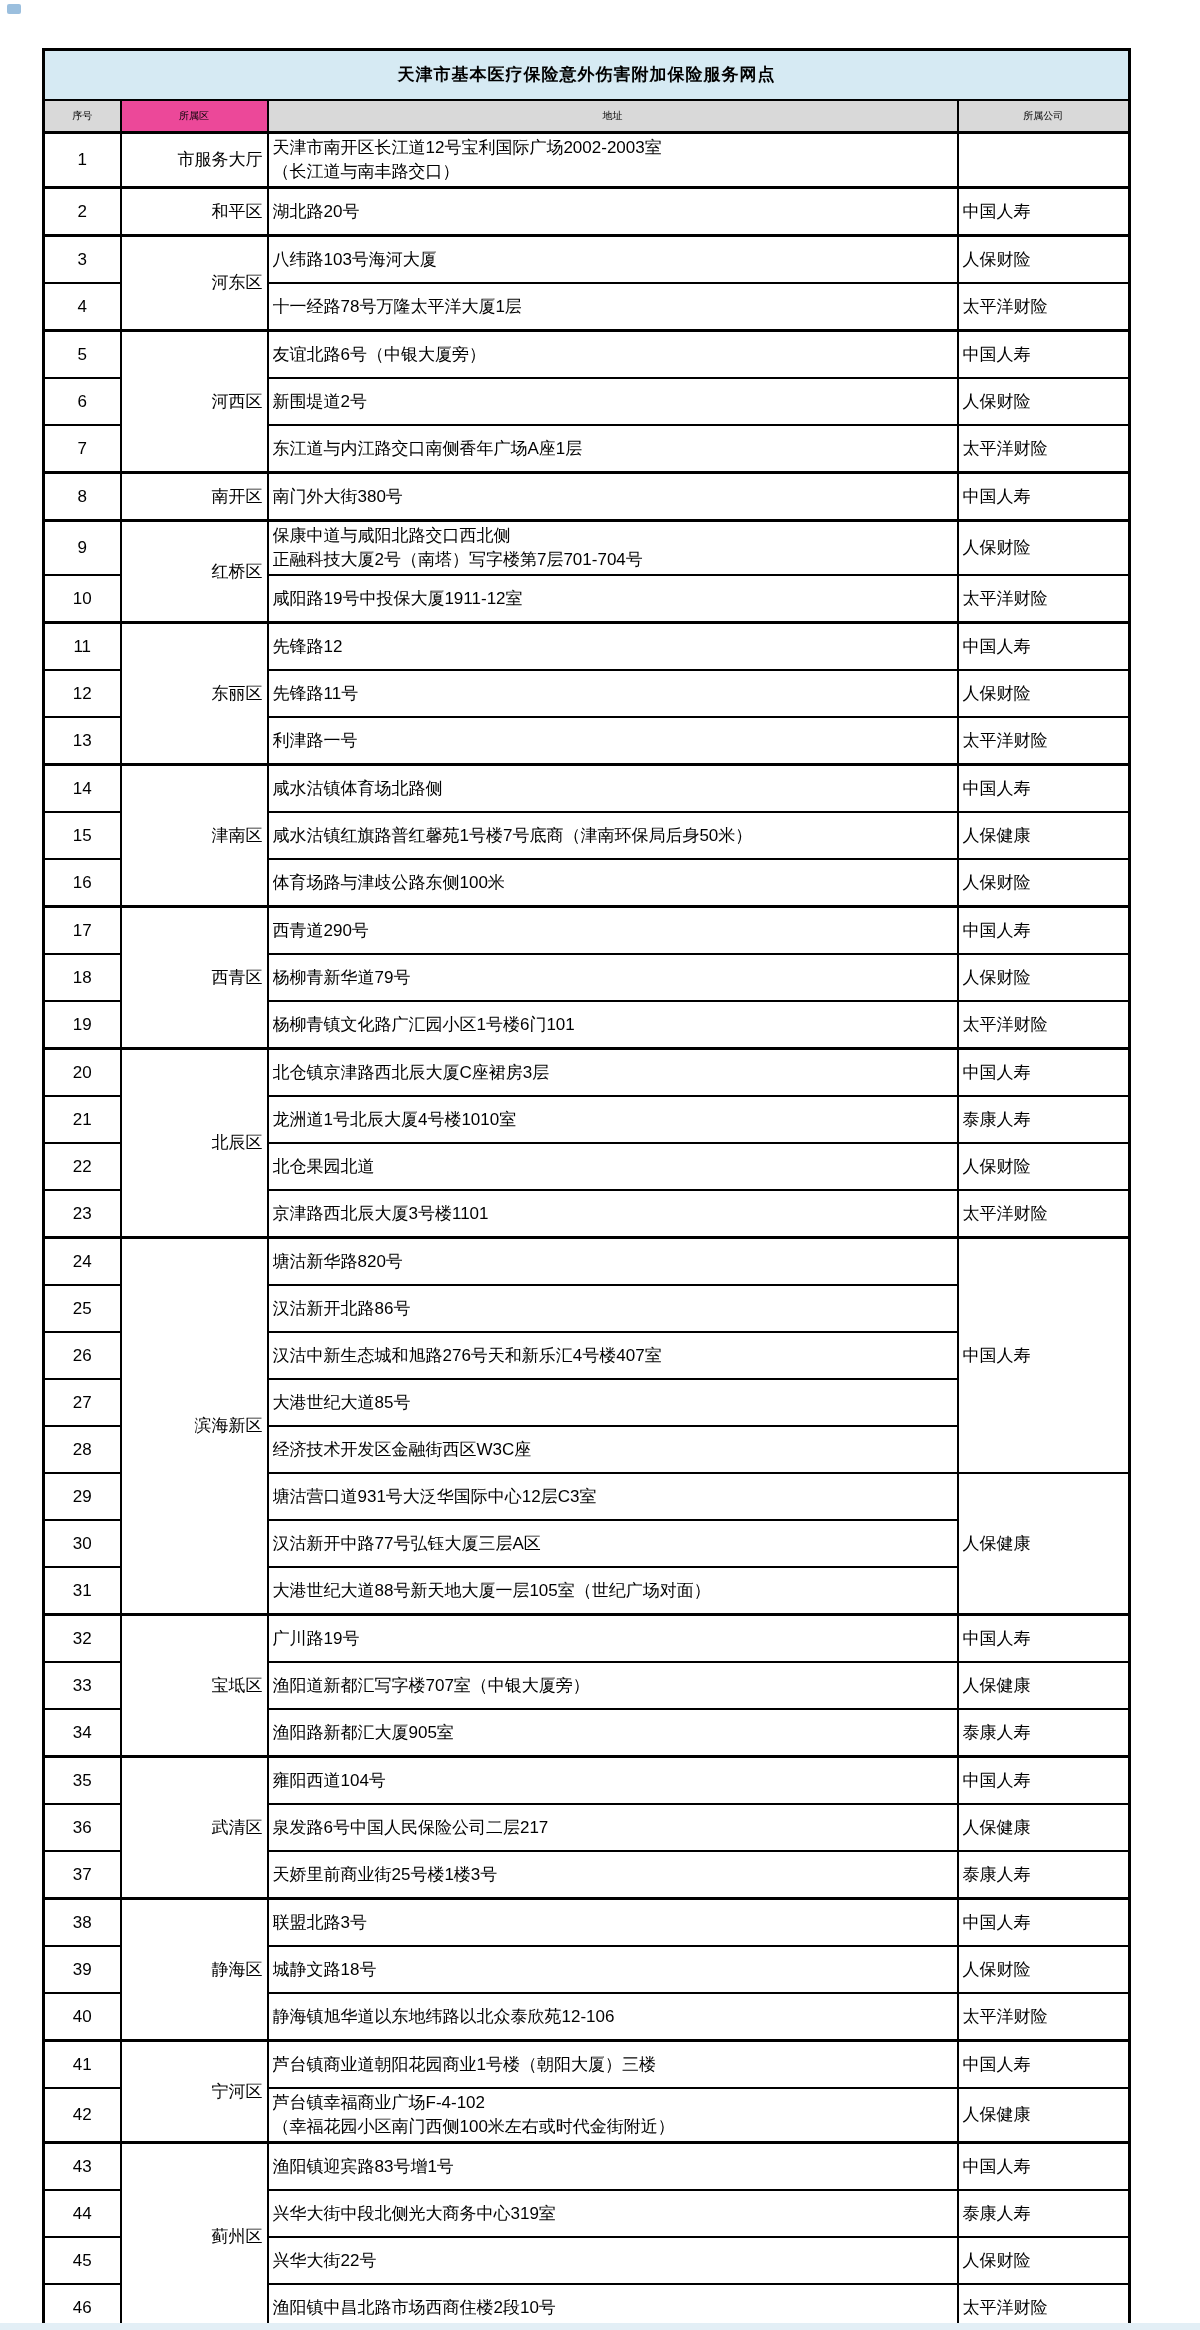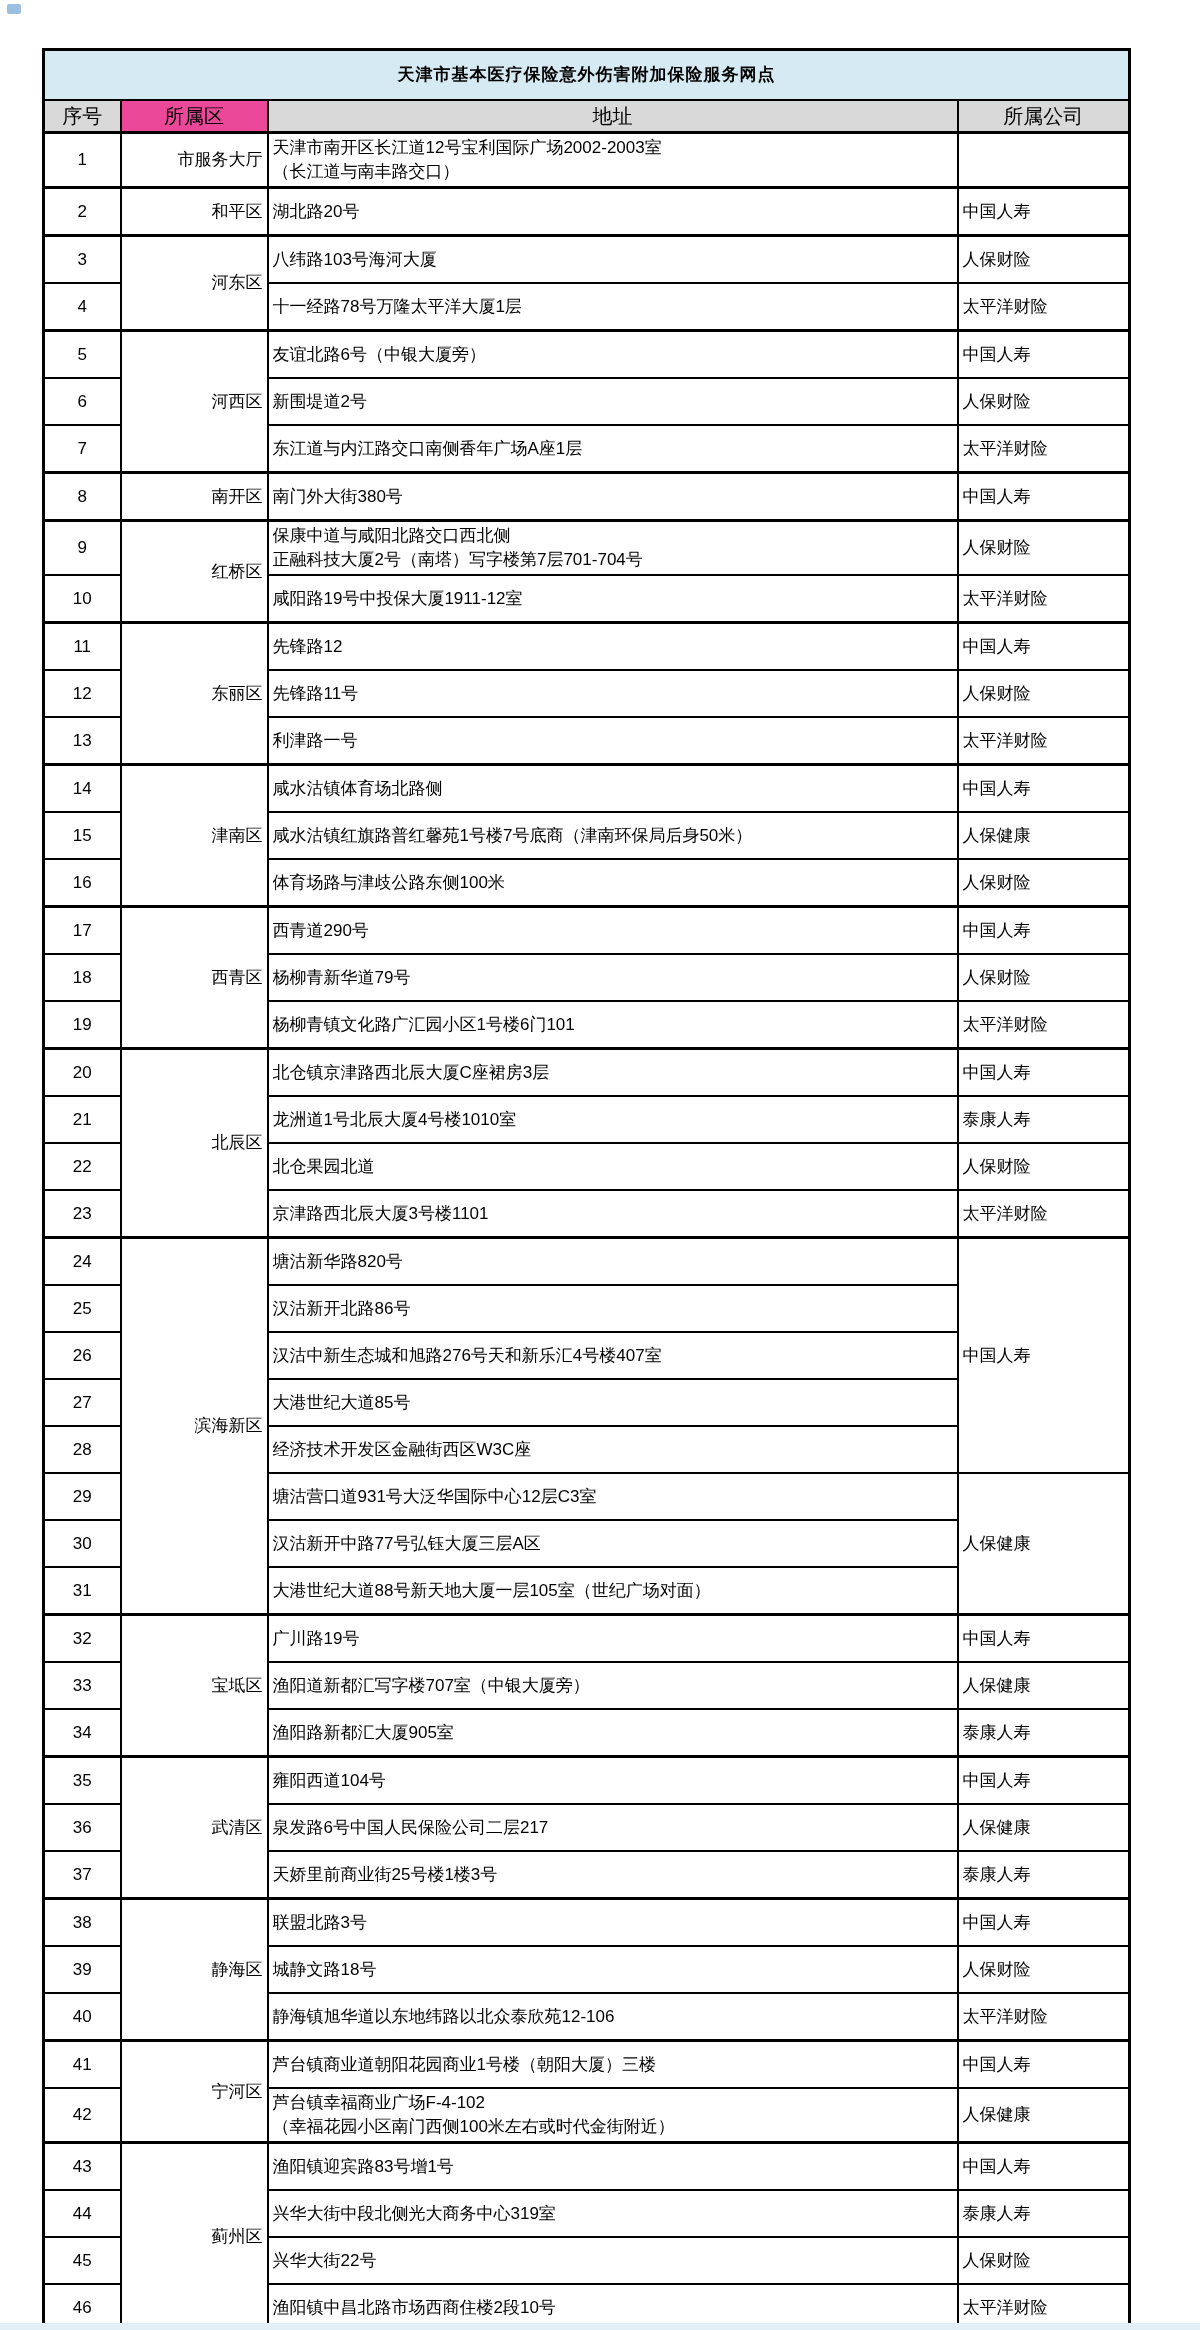--- a/index.html
+++ b/index.html
@@ -45,21 +45,21 @@
   th.title-cell {
     height: 44px;
     font-size: 30px;
     font-weight: bold;
     text-align: center;
     letter-spacing: 1px;
     border-bottom: 3px solid #000;
   }
   tr.head-row th {
     height: 26px;
-    font-size: 20px;
+    font-size: 10px;
     font-weight: normal;
     text-align: center;
     border-bottom: 3px solid #000;
   }
   td.no-cell { text-align: center; height: 41px; }
   td.district-cell { text-align: right; }
   td.address-cell { text-align: left; padding-left: 7px; }
   td.company-cell { text-align: left; }
   tr.group-start td { border-top: 3px solid #000; }
   .addr-line { white-space: nowrap; overflow: hidden; }

